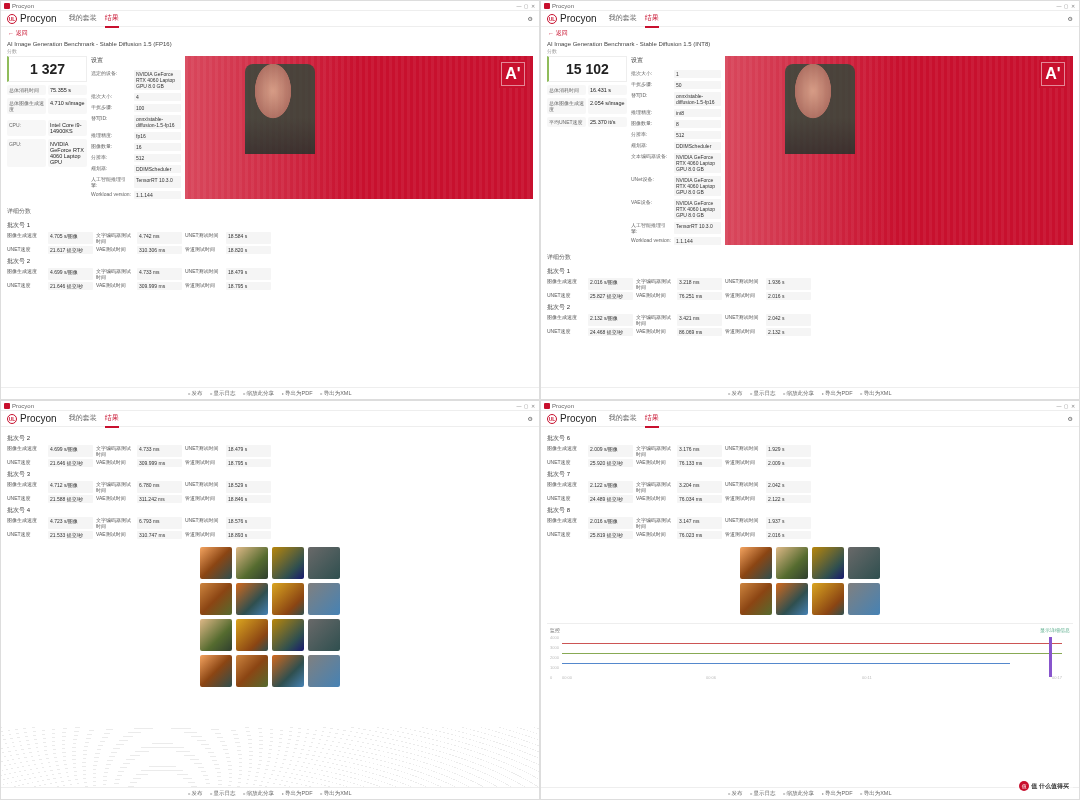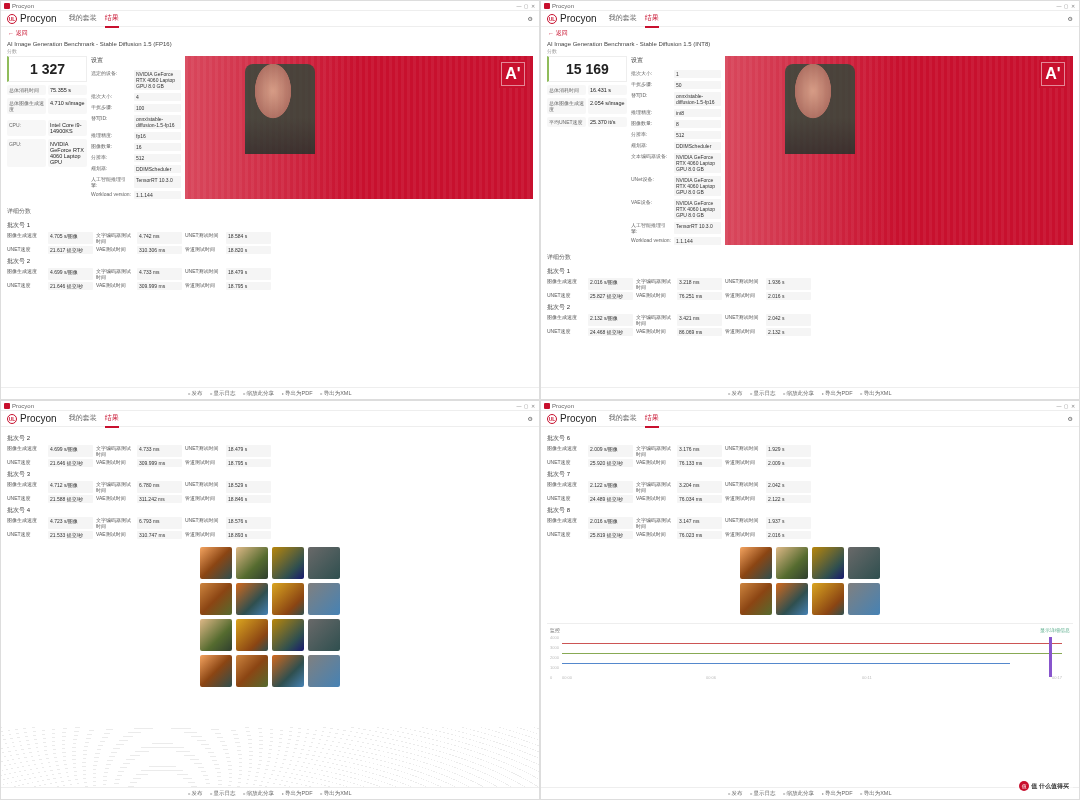--- a/index.html
+++ b/index.html
@@ -259,21 +259,21 @@
       </div>
       <div class="gear">⚙</div>
     </div>
   <div class="back">← <span>返回</span></div>
   <div class="content">
     <div class="headline">AI Image Generation Benchmark - Stable Diffusion 1.5 (INT8)</div>
       <div class="sub">分数</div>
     <div class="hero">
       <div class="herol">
         <div class="scorebox">
-            <div class="score">15 169</div>
+            <div class="score">15 102</div>
           </div>
         <div class="mtab">
             <div class="mcell">
               <div class="mlab">总体消耗时间</div>
             </div>
             <div class="mcell">
               <div class="mval">16.431 s</div>
             </div>
           </div>
         <div class="mtab">

